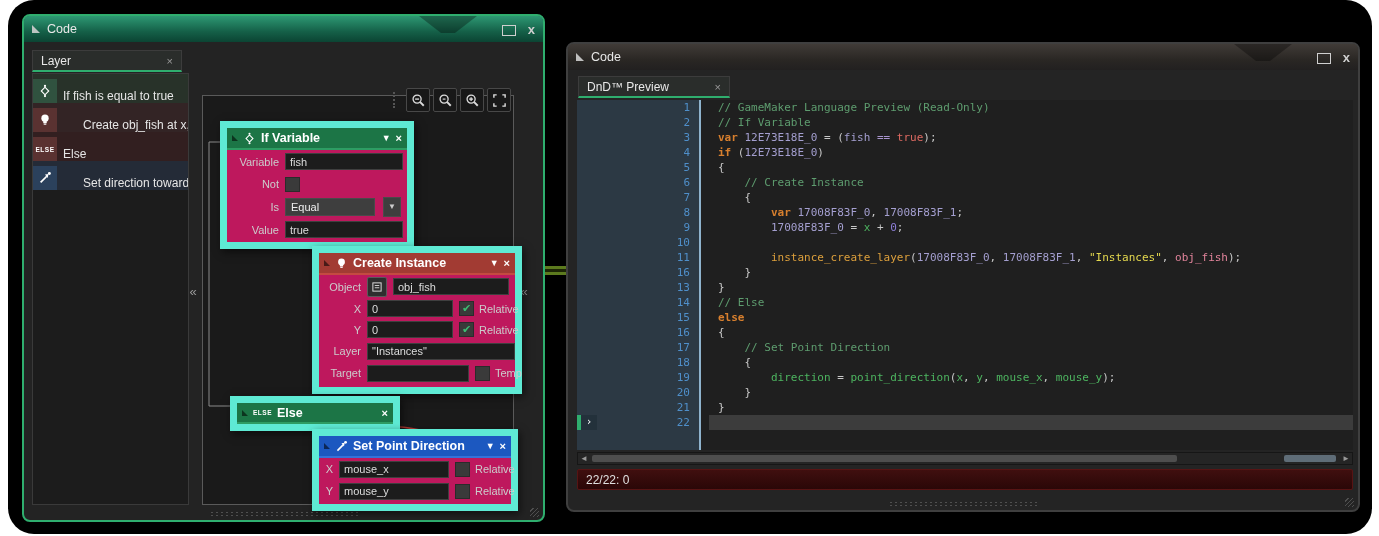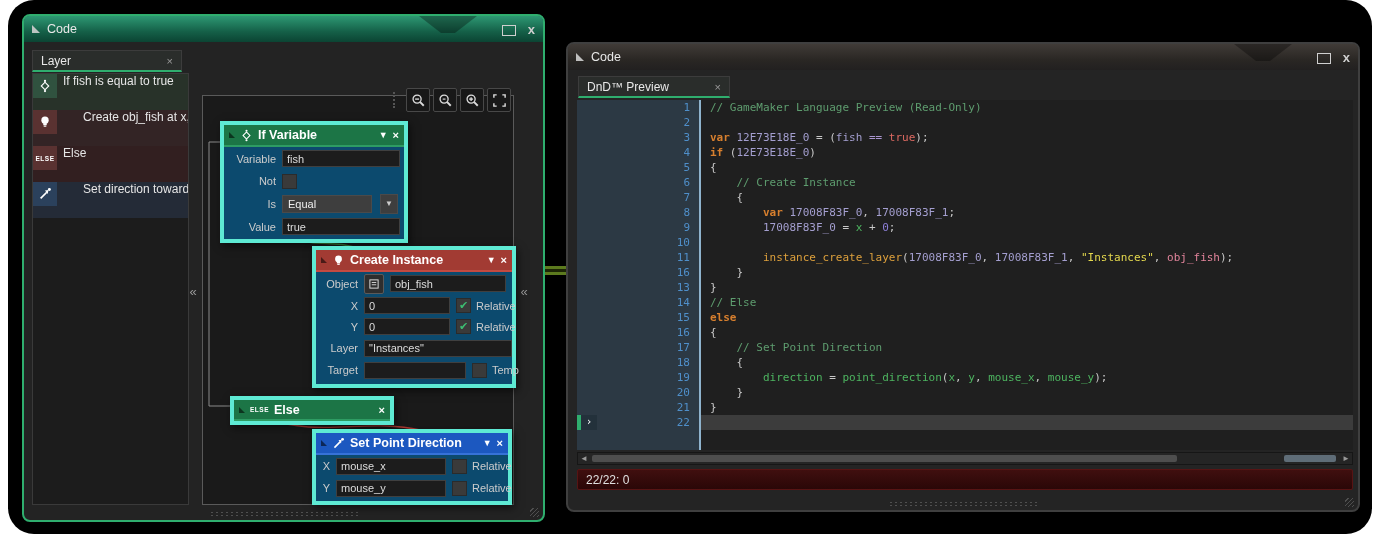--- a/index.html
+++ b/index.html
@@ -23,41 +23,41 @@
   .btn-max{width:12px;height:9px;border:1px solid #cfcfcf;margin-top:2px;cursor:pointer}
   .btn-x{color:#cfcfcf;font-size:13px;font-weight:bold;line-height:1;cursor:pointer}
 
   
   .tab{position:absolute;height:22px;background:#2a2d2b;border:1px solid #3c3c3c;border-bottom:2px solid #2fae6e;
     display:flex;align-items:center;padding:0 8px;gap:8px;color:#e8e8e8;font-size:12px;box-sizing:border-box}
   .tab .tab-x{color:#9a9a9a;font-size:11px;margin-left:auto}
 
   
   .sidebar{position:absolute;left:8px;top:57px;width:157px;height:432px;background:#1c1c1c;border:1px solid #3a3a3a;box-sizing:border-box;overflow:hidden}
-  .ev-row{height:36px;display:flex;align-items:flex-start;font-size:12px;color:#e6e6e6;white-space:nowrap;overflow:hidden;cursor:pointer}
+  .ev-row{height:29px;display:flex;align-items:flex-end;font-size:12px;color:#e6e6e6;white-space:nowrap;overflow:hidden;cursor:pointer}
   .ev-icon{width:24px;height:24px;flex:0 0 24px;display:flex;align-items:center;justify-content:center}
   .ev-label{padding-left:6px}
   .ev-indent .ev-label{padding-left:26px}
   .row-if{background:#283229}.row-if .ev-icon{background:#30523f}
   .row-create{background:#332425}.row-create .ev-icon{background:#5a3231}
   .row-else{background:#321f20}.row-else .ev-icon{background:#5a3231}
   .row-dir{background:#242b37}.row-dir .ev-icon{background:#2b415c}
   .else-badge{font-size:6.5px;font-weight:bold;color:#fff;letter-spacing:.5px}
 
   .collapser{position:absolute;width:16px;height:20px;color:#9a9a9a;font-size:13px;display:flex;
     align-items:center;justify-content:center;cursor:pointer}
   .canvas{position:absolute;left:178px;top:79px;width:312px;height:410px;background:#1a1a1a;border:1px solid #5a5a5a;box-sizing:border-box}
 
   .zoombar{position:absolute;top:72px;left:369px;display:flex;align-items:center;gap:3px;z-index:5}
   .zoom-grip{width:6px;height:16px;border-left:2px dotted #555;margin-right:2px}
   .zbtn{width:22px;height:22px;background:#181818;border:1px solid #484848;border-radius:2px;
     display:flex;align-items:center;justify-content:center;cursor:pointer}
 
   
-  .block{position:absolute;background:#0c4a6e;border:4px solid #5eead4;box-shadow:2px 3px 8px rgba(0,0,0,.55);z-index:4}
+  .block{position:absolute;background:#be185d;border:7px solid #5eead4;box-shadow:2px 3px 8px rgba(0,0,0,.55);z-index:4}
   .blk-head{height:20px;display:flex;align-items:center;gap:5px;padding:0 5px;color:#fff;
     font-size:12.5px;font-weight:bold;cursor:move}
   .blk-head .h-title{flex:1;white-space:nowrap}
   .blk-tri{width:0;height:0;border-right:6px solid transparent;border-bottom:6px solid rgba(0,0,0,.55)}
   .h-dd{color:#fff;font-size:9px;cursor:pointer}
   .h-x{color:#fff;font-size:11px;font-weight:bold;cursor:pointer}
   .head-green{background:#1c7546;border-bottom:2px solid #2e9c63}
   .head-red{background:#a23b33;border-bottom:2px solid #c44a41}
   .head-blue{background:#1c58c0;border-bottom:2px solid #3672d8}
   .f-row{display:flex;align-items:center;padding:0 6px;gap:6px;font-size:11px;color:#cccccc}
@@ -73,21 +73,21 @@
     font-size:8px;display:flex;align-items:center;justify-content:center;margin-left:2px;cursor:pointer}
   .obj-btn{width:24px;height:18px;background:#2e2e2e;border:1px solid #5a5a5a;border-radius:2px;
     display:flex;align-items:center;justify-content:center;cursor:pointer}
   svg{display:block}
 
   
   .editor{position:absolute;left:9px;top:56px;width:776px;height:350px;background:#1f1f1f;overflow:hidden}
   .gutter-bg{position:absolute;left:0;top:0;bottom:0;width:122px;background:#2c3944;border-right:2px solid #8fb3cd}
   .code-line{position:relative;height:15px;display:flex;font-family:"DejaVu Sans Mono",monospace;font-size:11px;line-height:15px}
   .gutter-cell{width:122px;flex:0 0 122px;text-align:right;padding-right:9px;color:#4f8fca;box-sizing:border-box;position:relative}
-  .code-text{flex:1;white-space:pre;color:#c8c8c8;padding-left:9px;margin-left:2px}
+  .code-text{flex:1;white-space:pre;color:#c8c8c8;padding-left:9px;margin-left:10px}
   .code-line.current .code-text{background:#3c3c3c}
   .cur-marker{position:absolute;left:0;top:0;width:16px;height:15px;background:#23313b;border-left:4px solid #2fae6e;
     color:#ffffff;font-size:11px;line-height:14px;text-align:center}
   .tk-cm{color:#5e9d6f}.tk-kw{color:#d77f2e;font-weight:bold}.tk-id{color:#a49fd0}
   .tk-op{color:#a995cf}.tk-lit{color:#de6a62}.tk-num{color:#8d7fd8}
   .tk-fn{color:#dda03c}.tk-str{color:#e5d94e}.tk-res{color:#e2849b}.tk-bi{color:#4db560}.tk-pl{color:#c8c8c8}
 
   .hscroll{position:absolute;left:9px;top:408px;width:776px;height:13px;background:#252525;
     border:1px solid #161616;display:flex;align-items:center;box-sizing:border-box}
   .hs-arrow{width:12px;color:#999999;font-size:8px;text-align:center;cursor:pointer}
@@ -354,20 +354,21 @@
 
   <div class="editor">
     <div class="gutter-bg"></div>
     <div>
         <div class="code-line">
           <div class="gutter-cell">1</div>
           <div class="code-text"><span class="tk-cm">// GameMaker Language Preview (Read-Only)</span></div>
         </div>
         <div class="code-line">
           <div class="gutter-cell">2</div>
+          <div class="code-text"><span class="tk-cm">// If Variable</span></div>
         </div>
         <div class="code-line">
           <div class="gutter-cell">3</div>
           <div class="code-text"><span class="tk-kw">var</span><span class="tk-pl"> </span><span class="tk-id">12E73E18E_0</span><span class="tk-pl"> = (</span><span class="tk-id">fish</span><span class="tk-pl"> </span><span class="tk-op">==</span><span class="tk-pl"> </span><span class="tk-lit">true</span><span class="tk-pl">);</span></div>
         </div>
         <div class="code-line">
           <div class="gutter-cell">4</div>
           <div class="code-text"><span class="tk-kw">if</span><span class="tk-pl"> (</span><span class="tk-id">12E73E18E_0</span><span class="tk-pl">)</span></div>
         </div>
         <div class="code-line">

